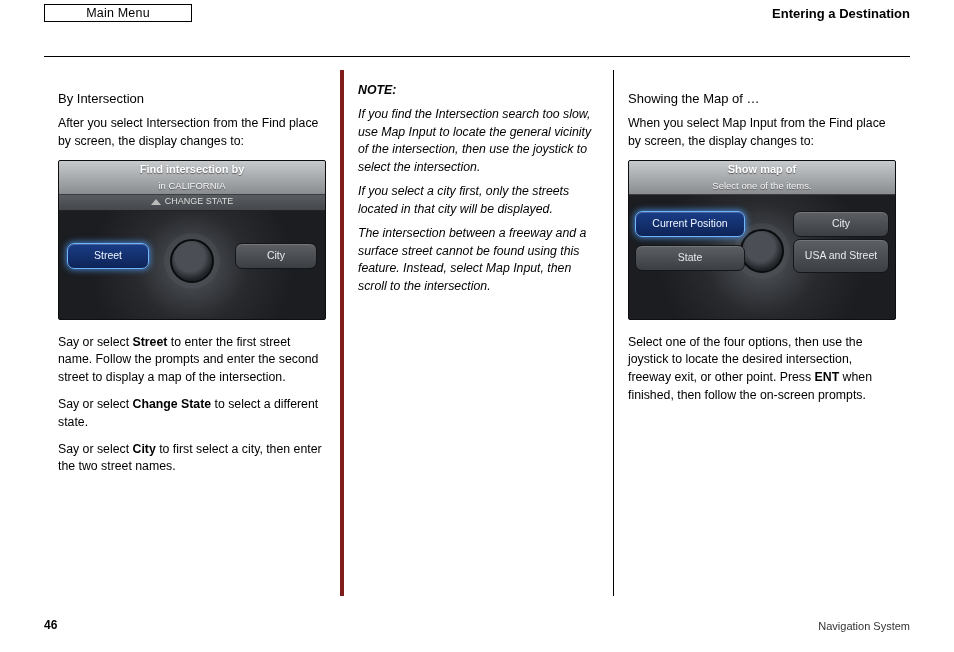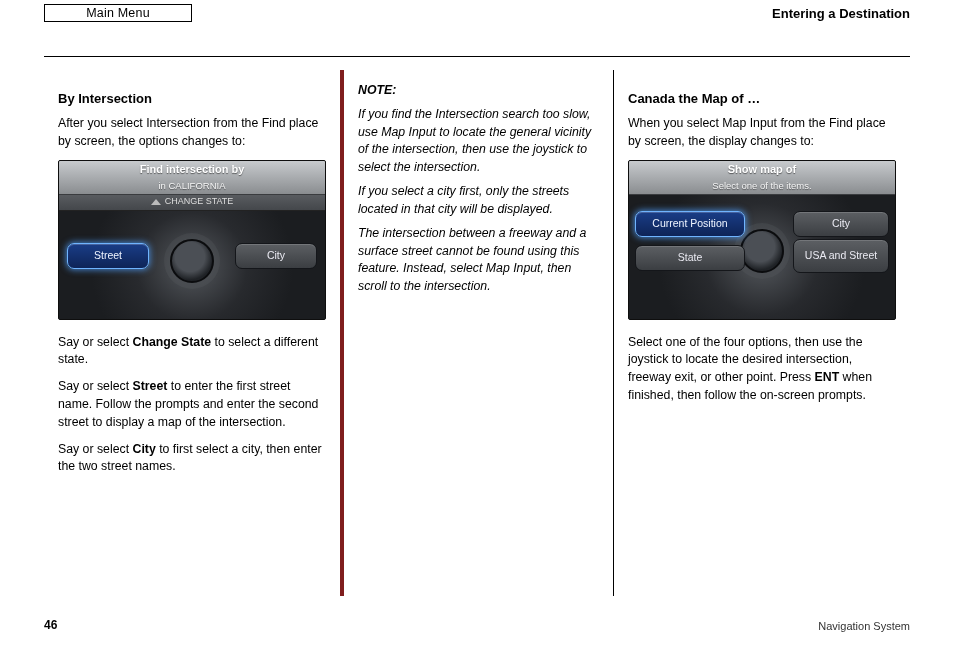--- a/index.html
+++ b/index.html
@@ -15,21 +15,21 @@
   }
   .title-text {
     position: absolute; right: 0; top: 2px; font-size: 13px; font-weight: 600; margin-left: 32px;
   }
   hr.rule { position: absolute; left: 44px; right: 44px; top: 56px; border: none; border-top: 1px solid #000; }
 
   
   .cols { position: absolute; left: 44px; right: 44px; top: 70px; bottom: 56px; display: flex; }
   .col { flex: 1 1 0; padding: 12px 14px 0 14px; font-size: 12.3px; line-height: 1.45; }
   .col.mid { border-left: 4px solid #7f1d1d; border-right: 1px solid #000; }
-  .col h2 { font-size: 13px; font-weight: 700; margin: 8px 0 6px; }
+  .col h2 { font-size: 13px; font-weight: 400; margin: 8px 0 6px; }
   .col p { margin-bottom: 9px; }
   .col .note p { font-style: italic; margin-bottom: 6px; }
   .inline-b { font-weight: 700; }
   .smallcaps { text-transform: uppercase; }
 
   
   .device {
     width: 268px; height: 160px; background: #2b2d30; border: 1px solid #0e0e0e;
     border-radius: 2px; margin: 4px 0 14px 0; position: relative; overflow: hidden;
     box-shadow: inset 0 0 60px rgba(0,0,0,.6);
@@ -97,60 +97,60 @@
       <span>Main Menu</span>
     </div>
     <div class="title-text">Entering a Destination</div>
   </div>
   <hr class="rule">
 
   <div class="cols">
 
     <div class="col">
       <h2>By Intersection</h2>
-      <p>After you select Intersection from the Find place by screen, the options changes to:</p>
+      <p>After you select Intersection from the Find place by screen, the display changes to:</p>
 
       <div class="device layA">
         <div class="titlebar">
           <div class="t1">Find intersection by</div>
           <div class="t2">in CALIFORNIA</div>
         </div>
         <div class="changebar">
           <span class="tri"></span>
           <span>CHANGE STATE</span>
         </div>
         <div class="body">
           <div class="dial"></div>
           <div class="dev-btn sel l">Street</div>
           <div class="dev-btn r">City</div>
         </div>
       </div>
 
       <p>
-        <span>Say or select </span><span class="inline-b">Change State</span><span> to select a different state.</span>
+        <span>Say or select </span><span class="inline-b">Street</span><span> to enter the first street name. Follow the prompts and enter the second street to display a map of the intersection.</span>
       </p>
       <p>
-        <span>Say or select </span><span class="inline-b">Street</span><span> to enter the first street name. Follow the prompts and enter the second street to display a map of the intersection.</span>
+        <span>Say or select </span><span class="inline-b">Change State</span><span> to select a different state.</span>
       </p>
       <p>
         <span>Say or select </span><span class="inline-b">City</span><span> to first select a city, then enter the two street names.</span>
       </p>
     </div>
 
     <div class="col mid">
       <div class="note">
         <p><span class="inline-b">NOTE:</span></p>
         <p>If you find the Intersection search too slow, use Map Input to locate the general vicinity of the intersection, then use the joystick to select the intersection.</p>
         <p>If you select a city first, only the streets located in that city will be displayed.</p>
         <p>The intersection between a freeway and a surface street cannot be found using this feature. Instead, select Map Input, then scroll to the intersection.</p>
       </div>
     </div>
 
     <div class="col">
-      <h2>Canada the Map of …</h2>
+      <h2>Showing the Map of …</h2>
       <p>When you select Map Input from the Find place by screen, the display changes to:</p>
 
       <div class="device layB nosub">
         <div class="titlebar">
           <div class="t1">Show map of</div>
           <div class="t2">Select one of the items.</div>
         </div>
         <div class="body">
           <div class="dial"></div>
           <div class="dev-btn sel tl">Current Position</div>

